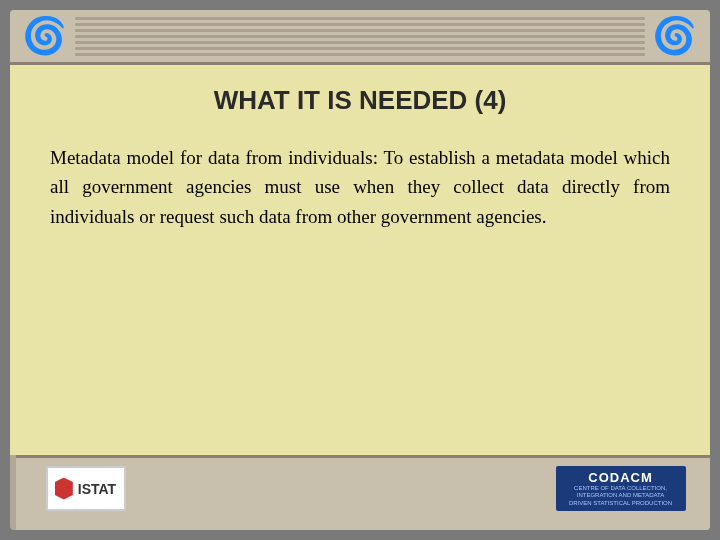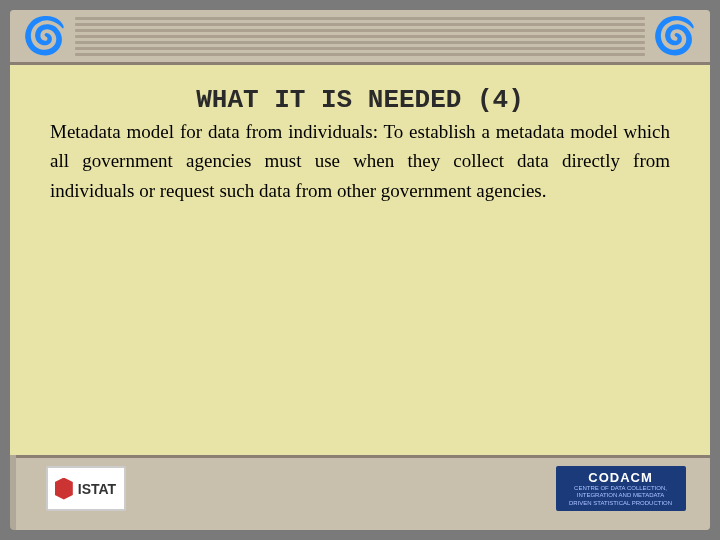--- a/index.html
+++ b/index.html
@@ -82,22 +82,22 @@
       justify-content: space-between;
       padding: 8px 30px;
       margin-left: 11px;
     }
 
     .slide-title {
       font-size: 26px;
       font-weight: bold;
       color: #2a2a2a;
       text-align: center;
-      margin-bottom: 2px;
-      font-family: Liberation Mono, monospace;
+      margin-bottom: 27px;
+      font-family: Liberation Sans, sans-serif;
     }
 
     .slide-body {
       font-size: 19px;
       color: #000000;
       line-height: 1.55;
       text-align: justify;
       font-family: 'Times New Roman', Times, serif;
     }
 

